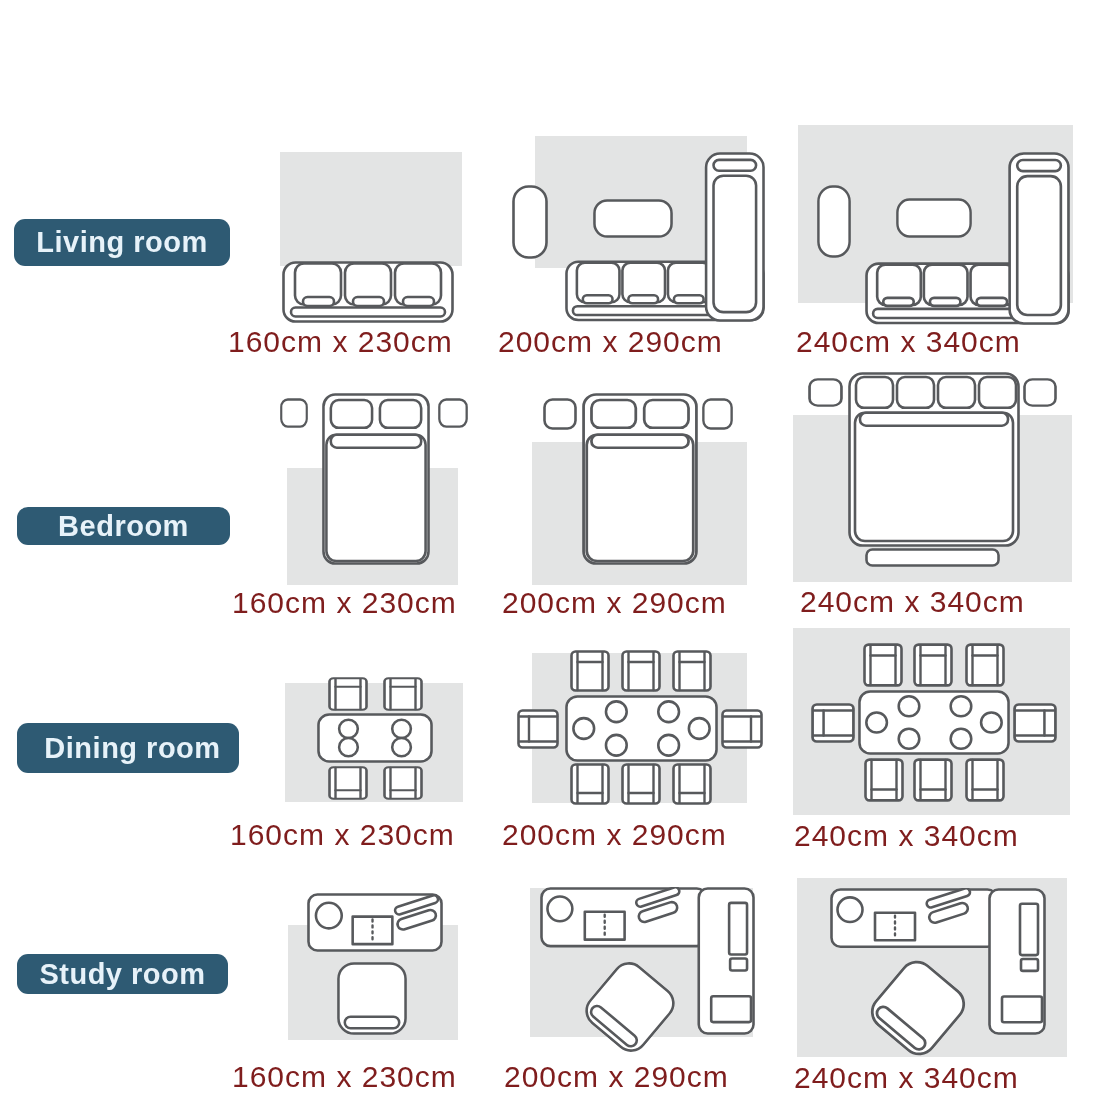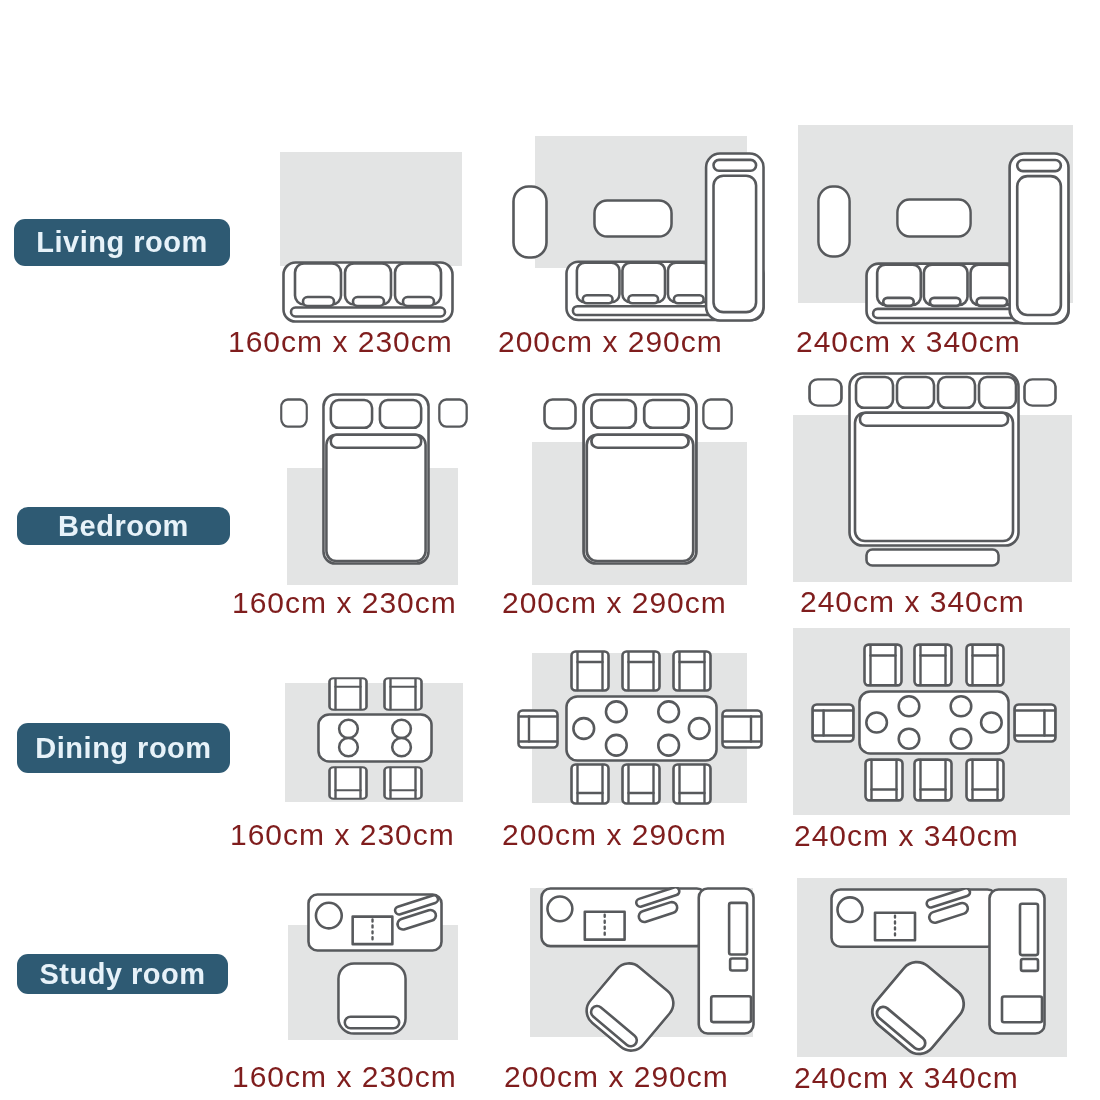--- a/index.html
+++ b/index.html
@@ -264,21 +264,21 @@
       <rect class="rug" x="797" y="878" width="270" height="179"></rect>
       <use href="#desk-l" x="830" y="888" width="216" height="148"></use>
       <g transform="translate(918,1008) rotate(40)">
         <use href="#study-chair" x="-38" y="-40" width="76" height="80"></use>
       </g>
     </g>
   </svg>
 
   <div class="row-label" style="left:14px;top:219px;width:216px;height:47px;">Living room</div>
   <div class="row-label" style="left:17px;top:471px;width:213px;height:38px;margin-top:36px;">Bedroom</div>
-  <div class="row-label" style="left:17px;top:723px;width:213px;height:50px;">Dining room</div>
+  <div class="row-label" style="left:17px;top:723px;width:213px;height:50px;padding-left:9px;">Dining room</div>
   <div class="row-label" style="left:17px;top:954px;width:211px;height:40px;">Study room</div>
 
   <div class="caption" style="left:228px;top:325px;">160cm x 230cm</div>
   <div class="caption" style="left:498px;top:325px;">200cm x 290cm</div>
   <div class="caption" style="left:796px;top:325px;">240cm x 340cm</div>
 
   <div class="caption" style="left:232px;top:586px;">160cm x 230cm</div>
   <div class="caption" style="left:502px;top:586px;">200cm x 290cm</div>
   <div class="caption" style="left:800px;top:585px;">240cm x 340cm</div>
 

